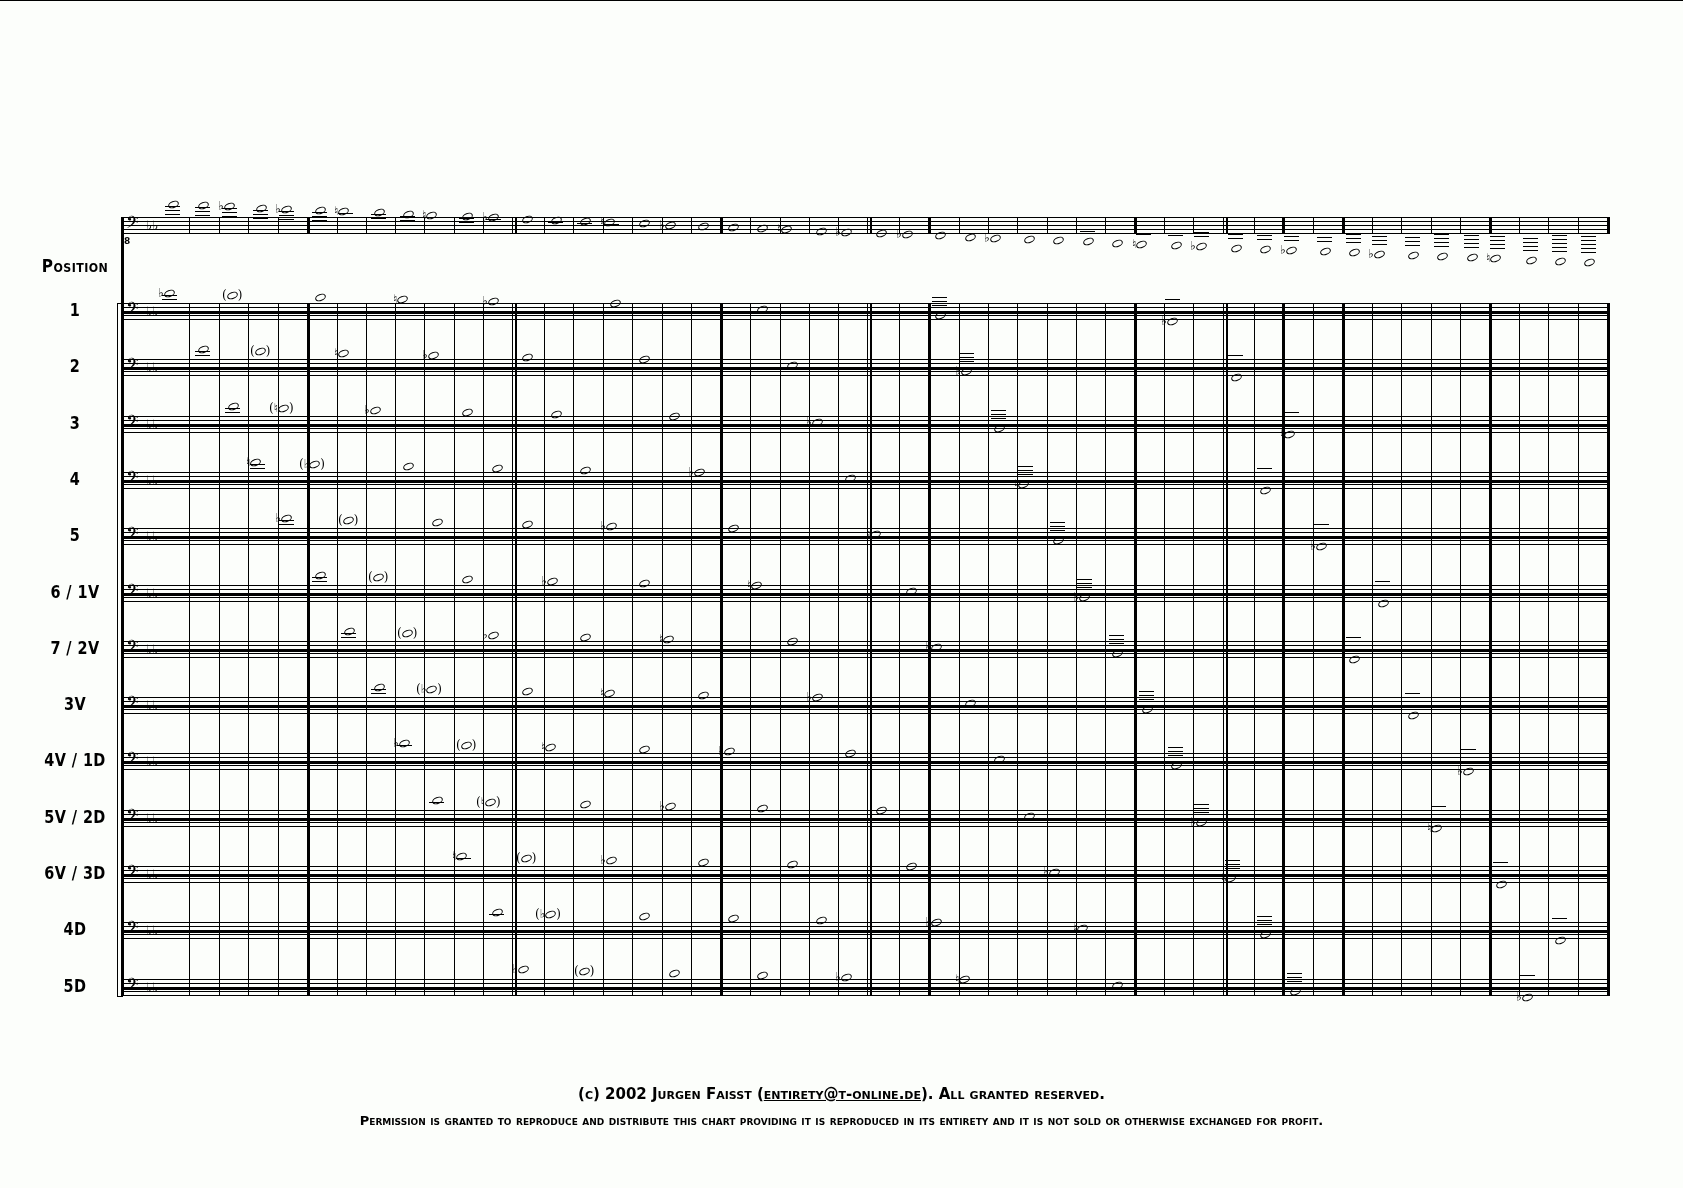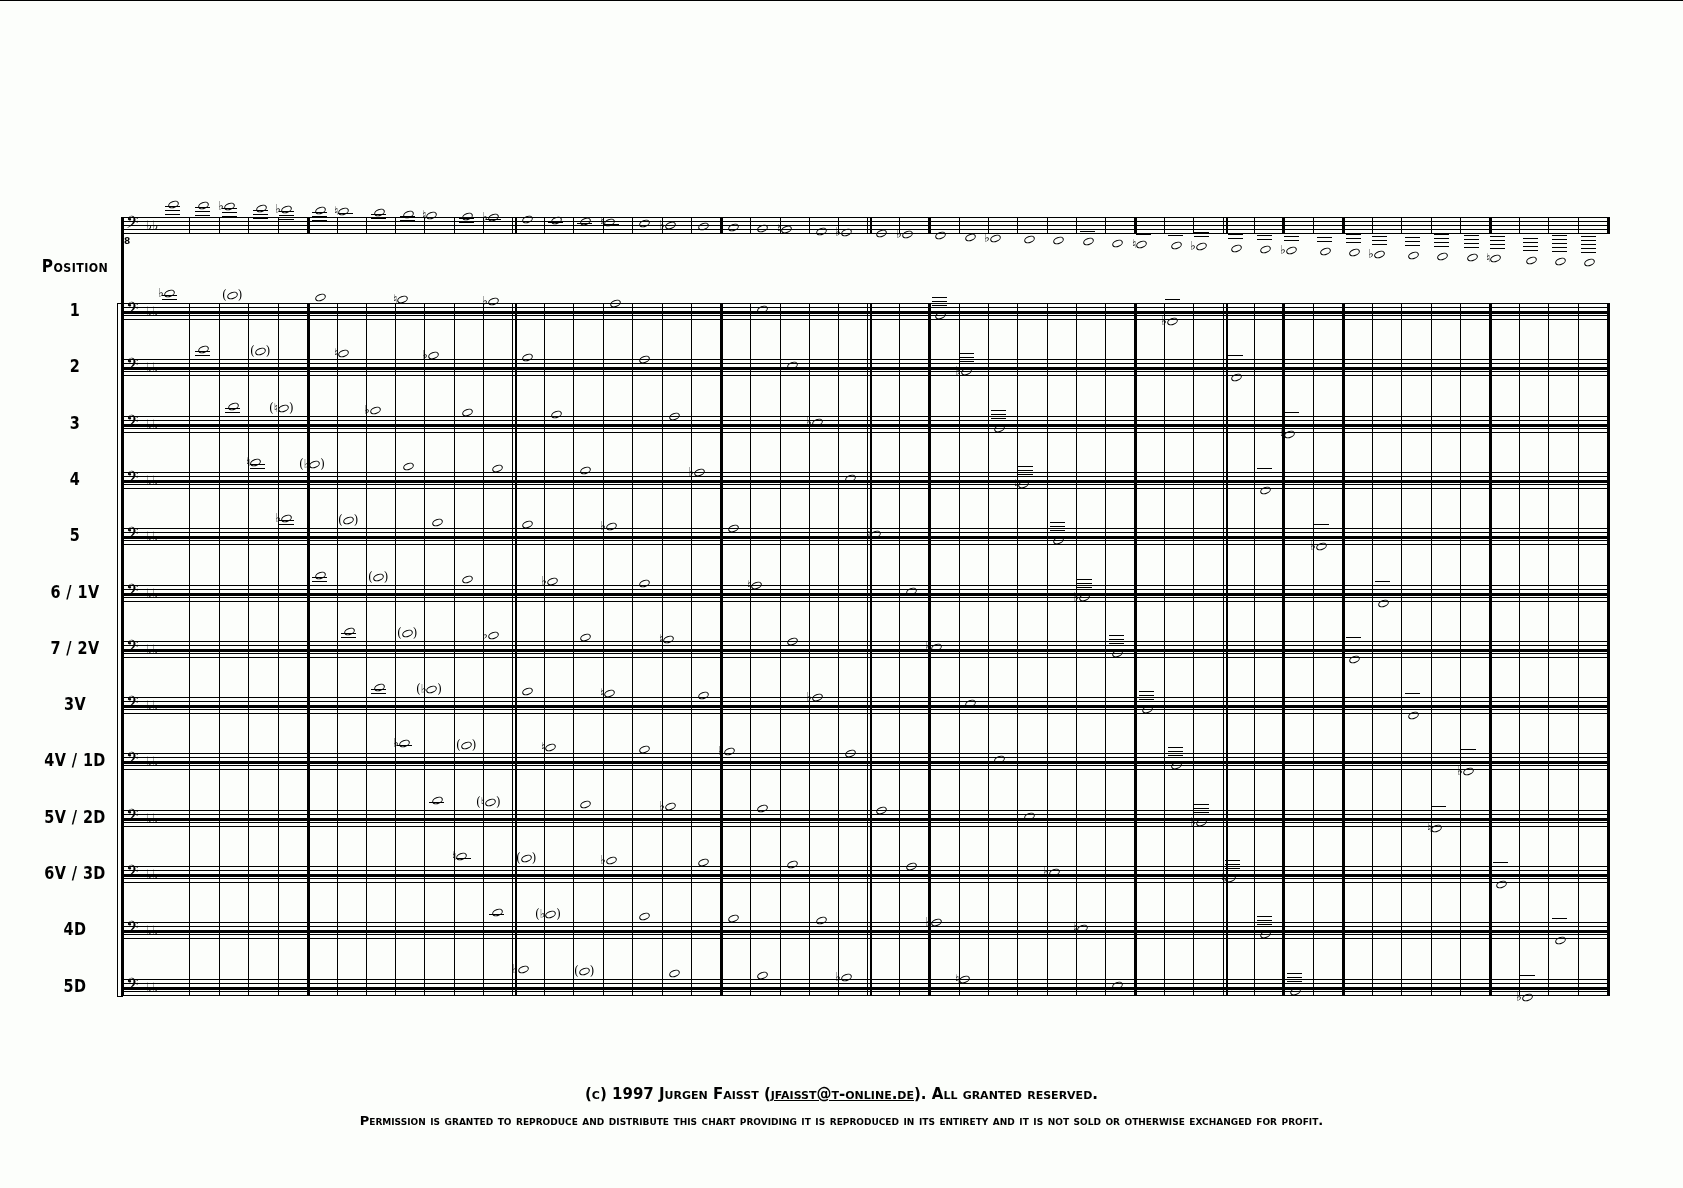--- a/index.html
+++ b/index.html
@@ -436,15 +436,15 @@
     <div class="label" style="top: 638px;">7 / 2V</div>
     <div class="label" style="top: 694px;">3V</div>
     <div class="label" style="top: 750px;">4V / 1D</div>
     <div class="label" style="top: 807px;">5V / 2D</div>
     <div class="label" style="top: 863px;">6V / 3D</div>
     <div class="label" style="top: 919px;">4D</div>
     <div class="label" style="top: 976px;">5D</div>
   </div>
 
 <div class="footer" style="top:1085px;font-size:15px;">
-  <span>(c) 1997 Jurgen Faisst (</span><a>jfaisst@t-online.de</a><span>). All granted reserved.</span>
+  <span>(c) 2002 Jurgen Faisst (</span><a>entirety@t-online.de</a><span>). All granted reserved.</span>
 </div>
 <div class="footer" style="top:1113px;font-size:13px;">Permission is granted to reproduce and distribute this chart providing it is reproduced in its entirety and it is not sold or otherwise exchanged for profit.</div>
 
 </body></html>

